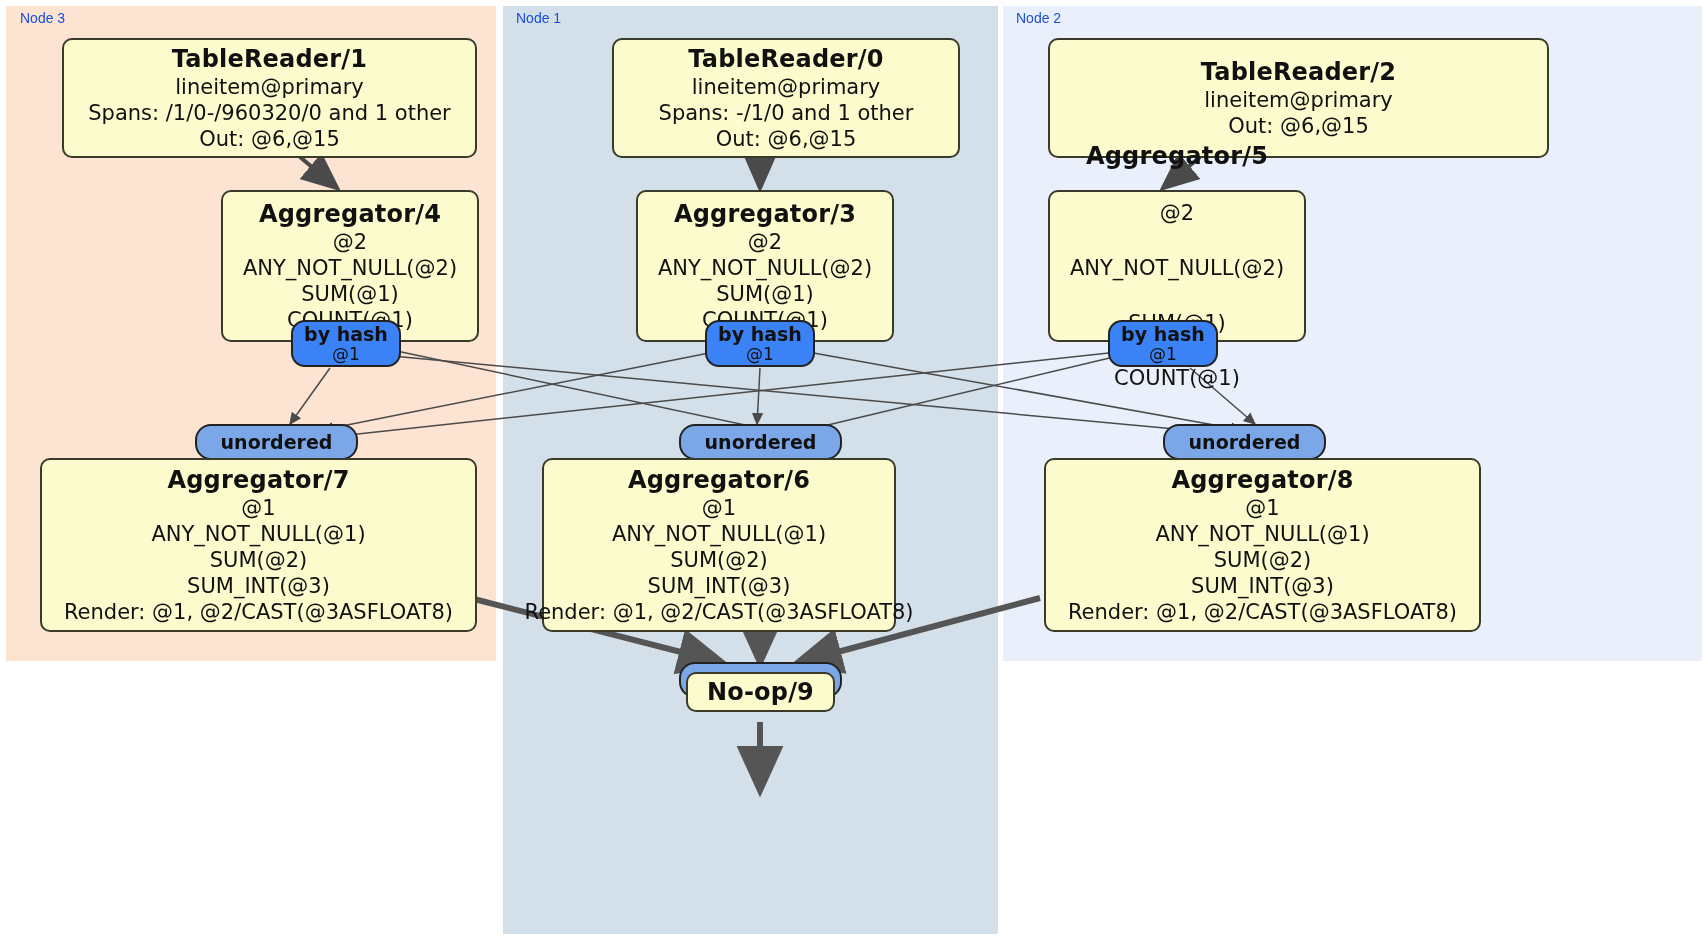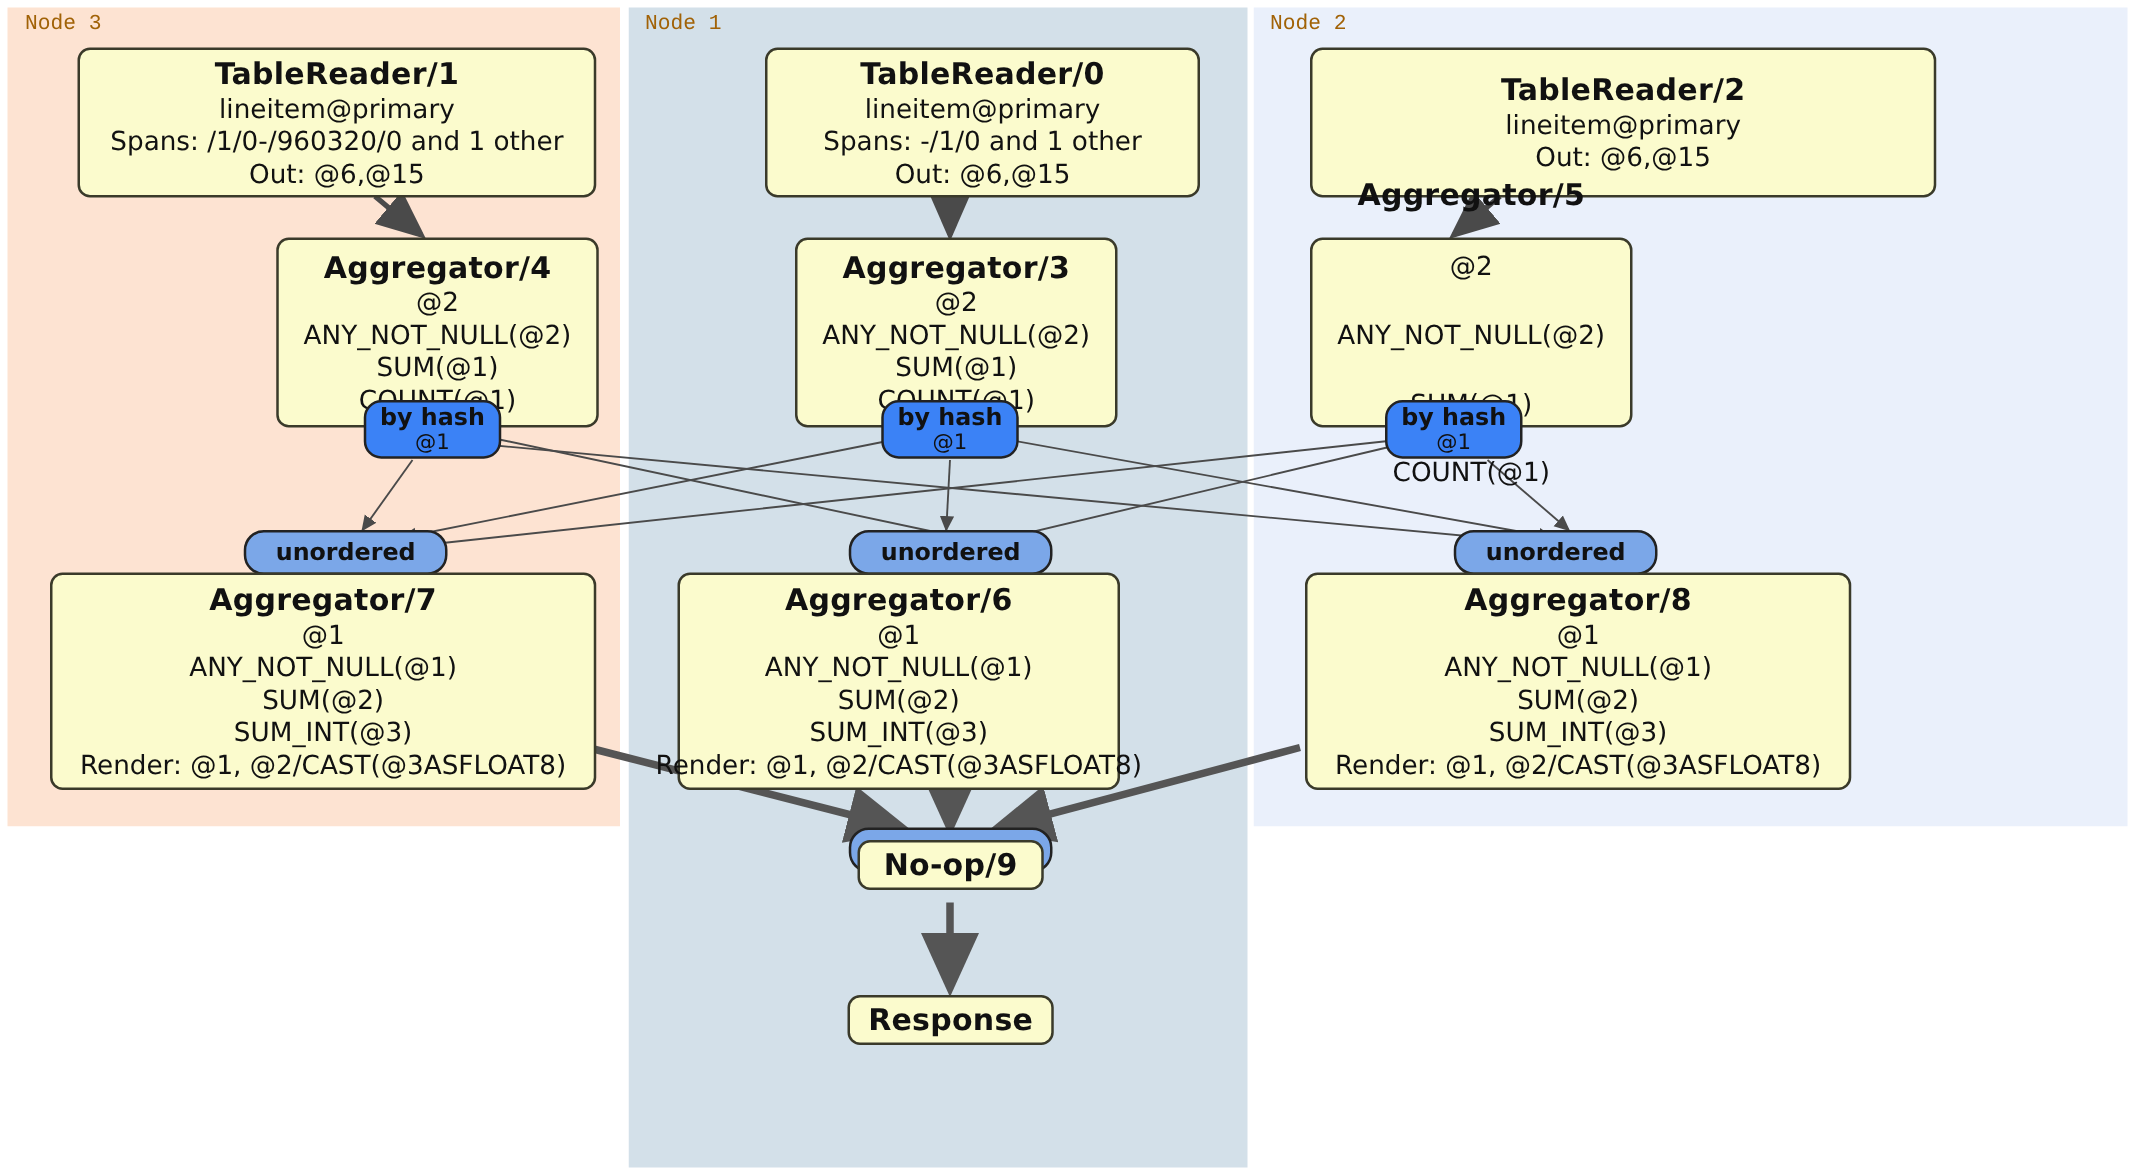--- a/index.html
+++ b/index.html
@@ -1,20 +1,20 @@
 <!DOCTYPE html>
 <html><head>
 <meta charset="utf-8">
 <style>
   html,body{margin:0;padding:0;background:#ffffff;}
   body{width:1708px;height:940px;font-family:"DejaVu Sans","Liberation Sans",sans-serif;}
   #stage{position:relative;width:1708px;height:940px;overflow:hidden;background:#fff;}
 
   .panel{position:absolute;box-sizing:border-box;}
-  .panel-label{position:absolute;font-size:17px;color:#a16207;font-family:Liberation Mono, monospace;}
+  .panel-label{position:absolute;font-size:14px;color:#1d4ed8;font-family:Liberation Sans, sans-serif;}
 
   svg.edges{position:absolute;left:0;top:0;width:1708px;height:940px;pointer-events:none;}
 
   .proc{
     position:absolute;box-sizing:border-box;
     background:#FBFBCD;border:2px solid #3a3a2a;border-radius:10px;
     text-align:center;color:#111;
     display:flex;flex-direction:column;justify-content:center;align-items:center;
   }
   .proc .ttl{font-weight:bold;font-size:24px;line-height:30px;letter-spacing:.2px;}
@@ -175,17 +175,14 @@
   </div>
 
   <div class="badge unord" style="left:679px;top:662px;width:163px;height:36px;">
     <div class="b1">unordered</div>
   </div>
 
   <div class="proc" style="left:686px;top:672px;width:149px;height:40px;">
     <div class="ttl">No-op/9</div>
   </div>
 
-  <div class="proc" style="left:678px;top:796px;width:165px;height:40px;">
-    <div class="ttl">Response</div>
-  </div>
 
 </div>
 
 </body></html>

